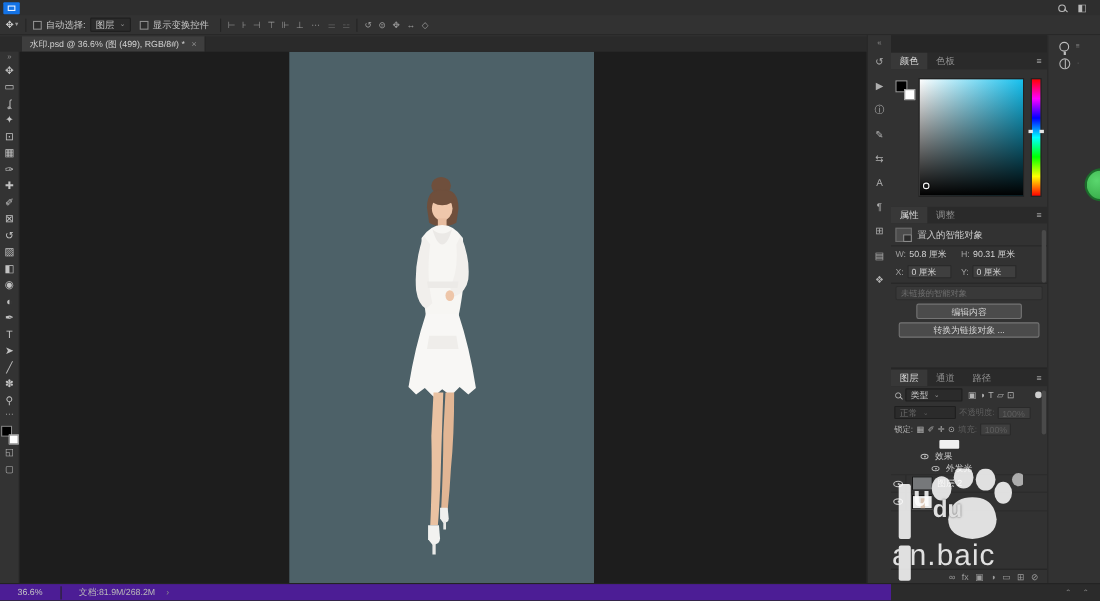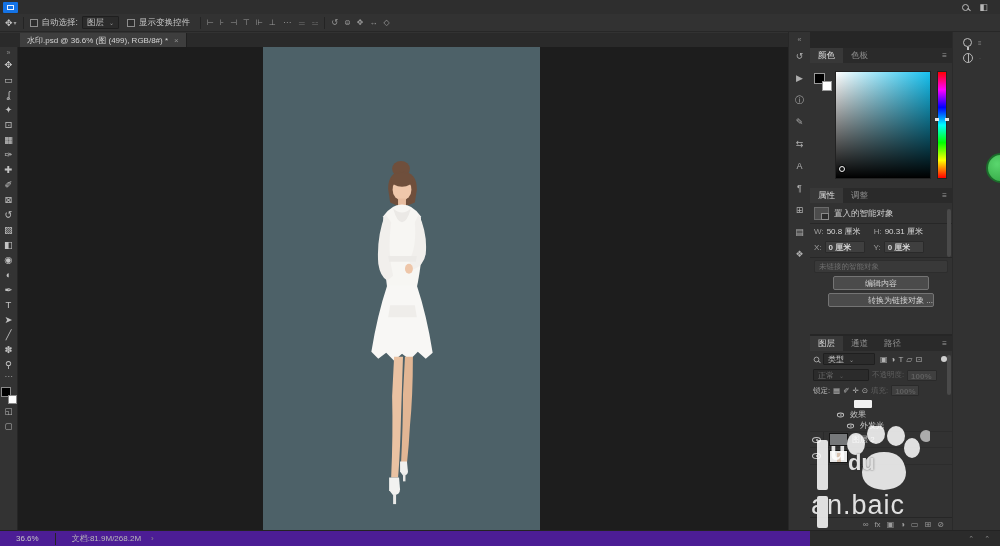--- a/index.html
+++ b/index.html
@@ -103,28 +103,28 @@
 
   
   #props-panel { top:156px; height:146px; }
   #props-header { display:flex; align-items:center; gap:5px; padding:4px 4px 3px 4px; border-bottom:1px solid #272727; }
   #so-thumb { width:15px; height:13px; background:#4c4c4c; border:1px solid #6b6b6b; position:relative; }
   #so-thumb::after { content:''; position:absolute; right:-1px; bottom:-1px; width:6px; height:5px; background:#2b2b2b; border:1px solid #8a8a8a; }
   .props-row { display:flex; align-items:center; padding:2px 4px; gap:3px; }
   .flabel { font-size:8px; color:#9f9f9f; }
   .fvalue { font-size:8px; color:#d6d6d6; }
   .valbox { height:12px; background:#3f3f3f; border:1px solid #2a2a2a; border-radius:1px;
-    font-size:8px; color:#d6d6d6; line-height:11px; padding:0 3px;font-weight:bold; }
+    font-size:8px; color:#d6d6d6; line-height:11px; padding:0 3px; }
   .divider { height:1px; background:#272727; margin:2px 0; }
   #status-field { margin:2px 4px; height:13px; background:#393939; border:1px solid #2d2d2d; border-radius:2px;
     font-size:7.5px; color:#6f6f6f; line-height:12px; padding:0 4px; overflow:hidden; white-space:nowrap; }
   .pbutton { display:block; margin:3px auto 0 auto; height:14px; background:#4b4b4b; border:1px solid #747474;
     border-radius:2px; font-size:8px; color:#d4d4d4; line-height:13px; text-align:center; }
   #btn-edit { width:96px; }
-  #btn-convert { width:106px;text-align:right; }
+  #btn-convert { width:128px; }
 
   
   #layers-panel { top:304px; height:194px; }
   .lrow { display:flex; align-items:center; padding:2px 3px; gap:3px; }
   .filter-icons { display:flex; gap:3px; margin-left:2px; }
   .filter-icons span { font-size:8px; color:#b2b2b2; }
   .toggle-dot { margin-left:auto; width:6px; height:6px; border-radius:50%; background:#cfcfcf; margin-right:2px; }
   .lock-icons { display:flex; gap:3px; }
   .lock-icons span { font-size:7.5px; color:#b2b2b2; }
   .small-label { font-size:7.5px; white-space:nowrap; }

